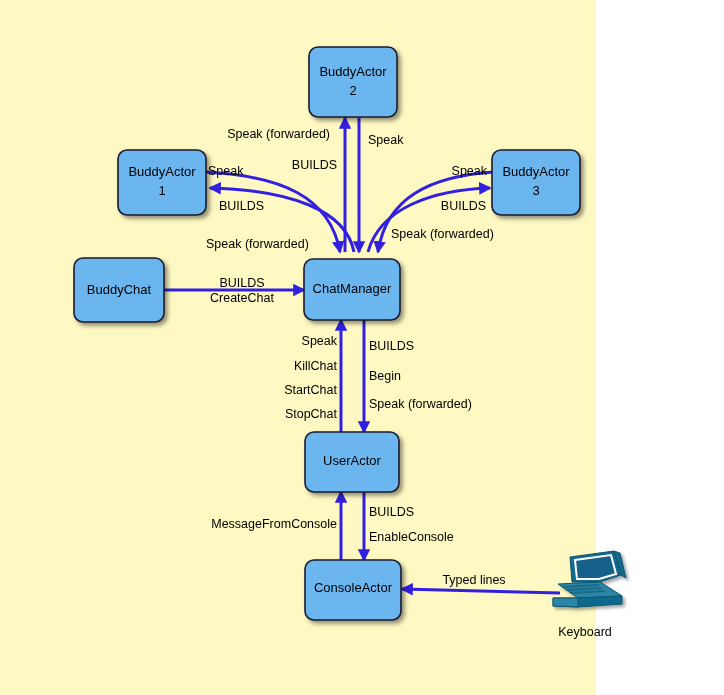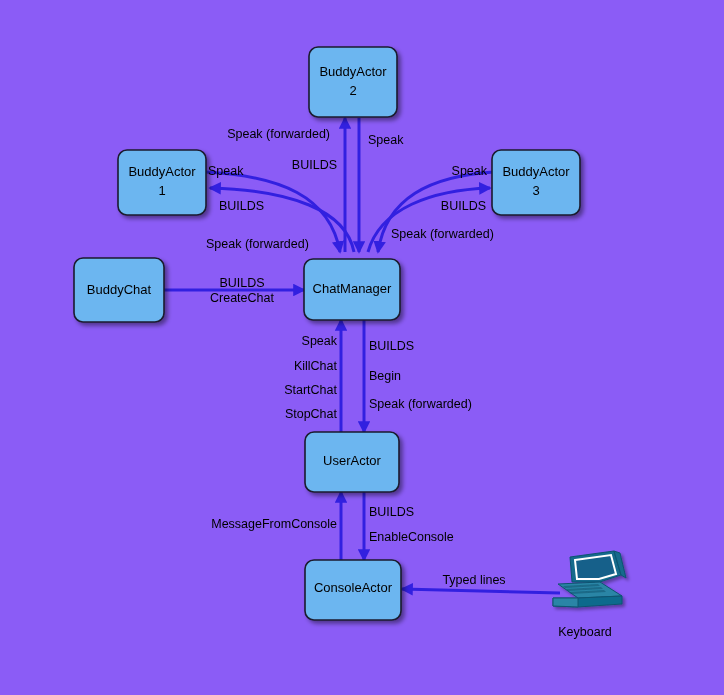--- a/index.html
+++ b/index.html
@@ -8,23 +8,23 @@
     background: #ffffff;
   }
   body {
     width: 724px;
     height: 695px;
     font-family: "Liberation Sans", sans-serif;
     overflow: hidden;
   }
   #diagram-root {
     position: relative;
-    width: 724px;
+    width: 596px;
     height: 695px;
-    background: #8b5cf6;
+    background: #fef9c3;
   }
   svg#diagram-svg {
     position: absolute;
     left: 0;
     top: 0;
     width: 724px;
     height: 695px;
   }
   .node-box {
     fill: #6cb6f0;

